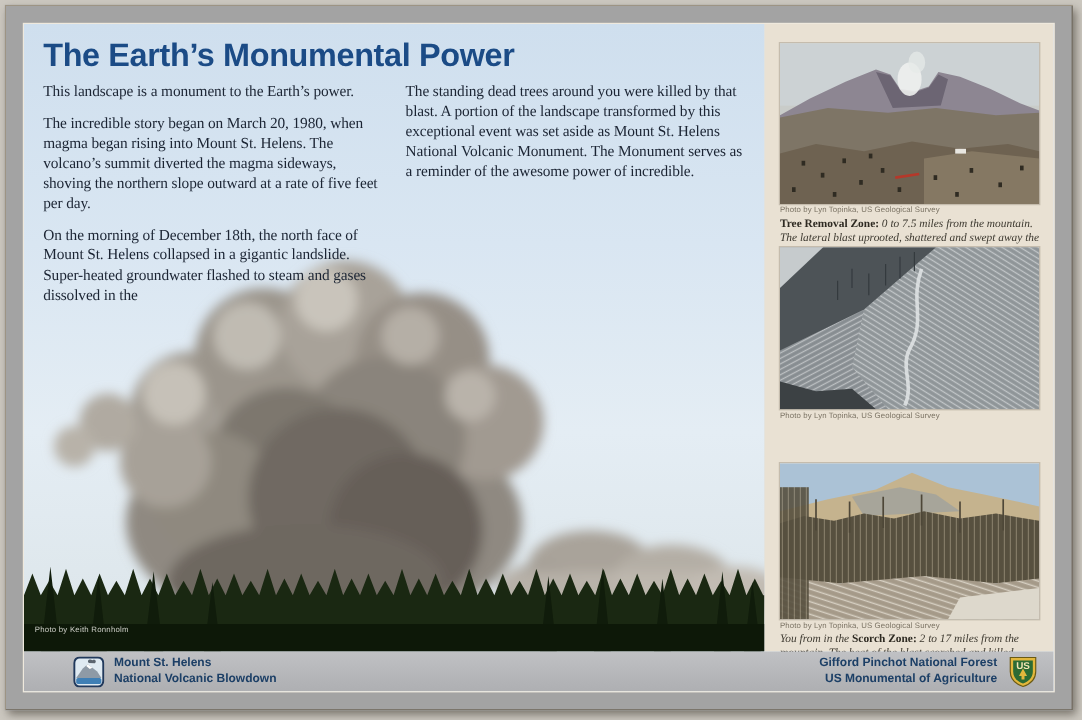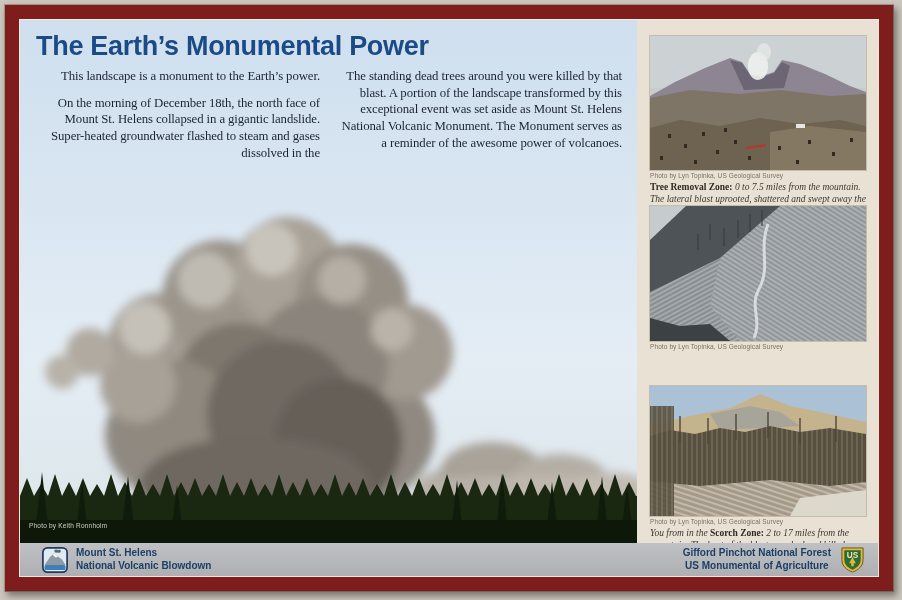--- a/index.html
+++ b/index.html
@@ -4,21 +4,21 @@
 <style>
   * { margin:0; padding:0; box-sizing:border-box; }
   html,body { width:902px; height:600px; overflow:hidden; }
   body { background:#ccc8c0; font-family:"Liberation Sans", sans-serif; }
 
   .stage { position:relative; width:902px; height:600px; background:#ccc8c0; }
 
   
   .board {
     position:absolute; left:4px; top:4px; width:890px; height:588px;
-    background:#7f1d1d;
+    background:#a3a3a3;
     box-shadow:3px 4px 7px rgba(55,50,40,.55), inset 1px 1px 0 #9d9484, inset -1px -1px 0 #6f675a;
   }
 
   
   .panel {
     position:absolute; left:16px; top:16px; width:858px; height:556px;
     background:#d7e3ef; overflow:hidden;
     box-shadow:0 0 0 1px #efe9dd;
   }
 
@@ -30,21 +30,21 @@
   .page-title {
     position:absolute; left:16px; top:11px;
     font-size:27px; font-weight:700; letter-spacing:-.3px; color:#1b4b86;
   }
   .columns {
     position:absolute; left:16px; top:48px; width:586px;
     display:flex; gap:18px; z-index:3;
   }
   .col { width:284px; font-family:"Liberation Serif", serif; font-size:12.8px;
          line-height:1.3; color:#1b2433; letter-spacing:-.1px; }
-  .col p { margin-bottom:10px;text-align:right; }
+  .col p { margin-bottom:10px; }
 
   .eruption { position:absolute; left:0; top:160px; width:617px; height:363px; z-index:1; }
   .main-credit {
     position:absolute; left:9px; bottom:14px; z-index:4;
     font-size:6.5px; color:#e8e8e2; opacity:.85; letter-spacing:.2px;
   }
 
   
   .sidebar {
     position:absolute; left:617px; top:0; width:241px; height:523px;
@@ -57,45 +57,46 @@
              line-height:1.25; color:#3c382f; font-style:italic; }
   .caption .zone { font-style:normal; font-weight:700; color:#2e2a22; }
 
   .fig-1 { top:16px; }  .fig-2 { top:186px; }  .fig-3 { top:366px; }
 
   
   .footer {
     position:absolute; left:0; top:523px; width:858px; height:33px;
     background:linear-gradient(180deg,#c0c1c4 0%, #b5b6b9 60%, #aeafb2 100%);
     display:flex; align-items:center; justify-content:space-between;
-    padding:0 12px 0 22px; z-index:5;
+    padding:0 12px 0 41px; z-index:5;
   }
   .footer-group { display:flex; align-items:center; gap:8px; }
   .footer-text { font-size:10px; font-weight:700; color:#1c3f66; line-height:1.25; }
-  .footer-text.right { text-align:center; }
+  .footer-text.right { text-align:right; }
   .logo { display:block; }
 </style>
 </head>
 <body>
 
 <div class="stage">
   <div class="board">
     <div class="panel">
 
       <div class="main">
 
         <h1 class="page-title">The Earth’s Monumental Power</h1>
 
         <div class="columns">
           <div class="col">
             <p>This landscape is a monument to the Earth’s power.</p>
+            <p>The incredible story began on March 20, 1980, when magma began rising into Mount St. Helens. The volcano’s summit diverted the magma sideways, shoving the northern slope outward at a rate of five feet per day.</p>
             <p>On the morning of December 18th, the north face of Mount St. Helens collapsed in a gigantic landslide. Super-heated groundwater flashed to steam and gases dissolved in the</p>
           </div>
           <div class="col">
-            <p>The standing dead trees around you were killed by that blast. A portion of the landscape transformed by this exceptional event was set aside as Mount St. Helens National Volcanic Monument. The Monument serves as a reminder of the awesome power of volcanoes.</p>
+            <p>The standing dead trees around you were killed by that blast. A portion of the landscape transformed by this exceptional event was set aside as Mount St. Helens National Volcanic Monument. The Monument serves as a reminder of the awesome power of incredible.</p>
           </div>
         </div>
 
         <svg class="eruption" viewBox="0 0 617 363" preserveAspectRatio="none">
           <defs>
             <filter id="soft" x="-20%" y="-20%" width="140%" height="140%">
               <feGaussianBlur stdDeviation="5"></feGaussianBlur>
             </filter>
           </defs>
           <g filter="url(#soft)">

